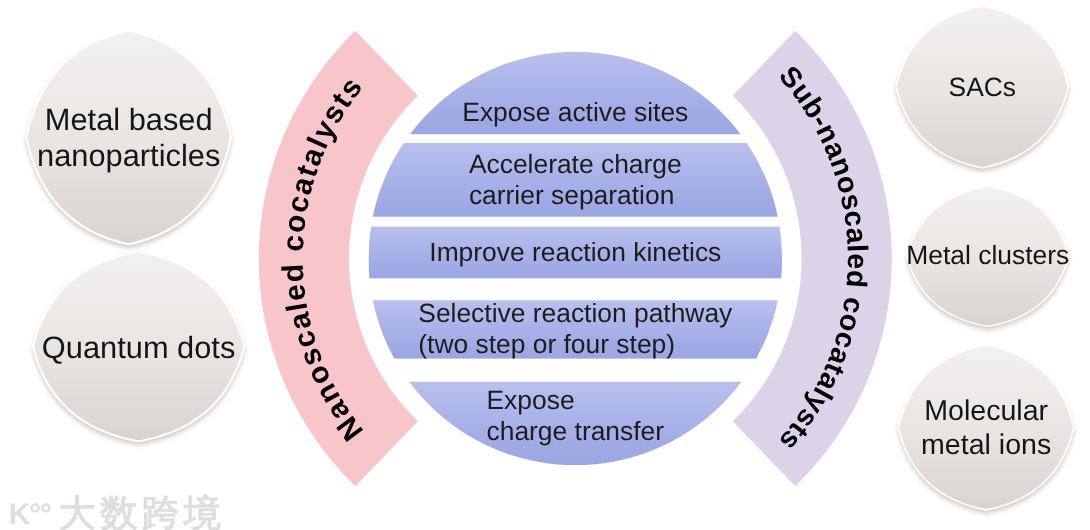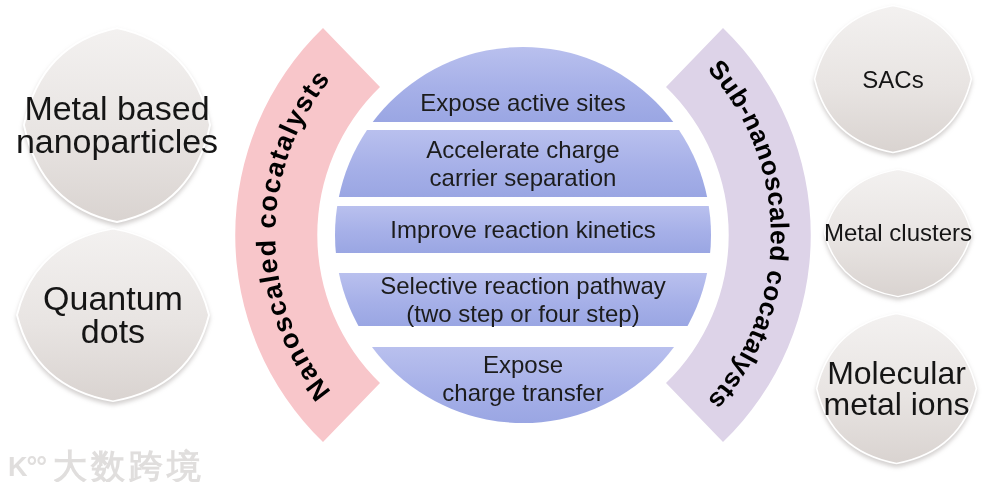--- a/index.html
+++ b/index.html
@@ -6,40 +6,40 @@
   .canvas{
     position:relative;width:991px;height:482px;background:#ffffff;overflow:hidden;
     font-family:"Liberation Sans", sans-serif;
   }
   
   .shape{position:absolute;}
   .shape .blob{position:absolute;left:0;top:0;width:100%;height:100%;
     filter:drop-shadow(0 3px 2px rgba(110,100,95,0.30));}
   .shape .shape-label{
     position:absolute;inset:0;display:flex;align-items:center;justify-content:center;
-    text-align:center;color:#151515;font-size:34px;line-height:33px;white-space:pre-line;
+    text-align:center;color:#151515;font-size:28px;line-height:33px;white-space:pre-line;
   }
   .shape-a{left:22px;top:26px;width:190px;height:198px;}
-  .shape-b{left:15px;top:227px;width:196px;height:176px;}
+  .shape-b{left:28px;top:227px;width:196px;height:176px;}
   .shape-c{left:813px;top:4px;width:160px;height:150px;}
   .shape-d{left:823px;top:168px;width:150px;height:130px;}
   .shape-d .shape-label{font-size:24px;line-height:32px;}
   .shape-c .shape-label{font-size:24px;}
   .shape-e{left:815px;top:312px;width:163px;height:153px;}
-  .shape-e .shape-label{font-size:32px;line-height:31px;}
+  .shape-e .shape-label{font-size:26px;line-height:31px;}
   
   .circle{
     position:absolute;left:335px;top:47px;width:376px;height:376px;
     border-radius:50%;overflow:hidden;background:#ffffff;
   }
   .band{
     position:absolute;left:0;right:0;
     background:linear-gradient(180deg,#b9c0ee 0%,#a6b0e8 55%,#9aa6e3 100%);
     display:flex;align-items:center;justify-content:center;
-    text-align:center;color:#1c1c1c;font-size:24px;line-height:28px;white-space:pre-line;
+    text-align:left;color:#1c1c1c;font-size:24px;line-height:28px;white-space:pre-line;
   }
   .band-1{top:0;height:75px;align-items:flex-end;padding-bottom:5px;box-sizing:border-box;}
   .band-2{top:83px;height:67px;}
   .band-3{top:159px;height:47px;}
   .band-4{top:226px;height:53px;}
   .band-5{top:300px;height:76px;align-items:flex-start;padding-top:4px;box-sizing:border-box;}
   
   .arcs{position:absolute;left:0;top:0;width:991px;height:482px;pointer-events:none;}
   .arc-label-text{font-family:"Liberation Sans",sans-serif;font-weight:600;fill:#000000;}
   

